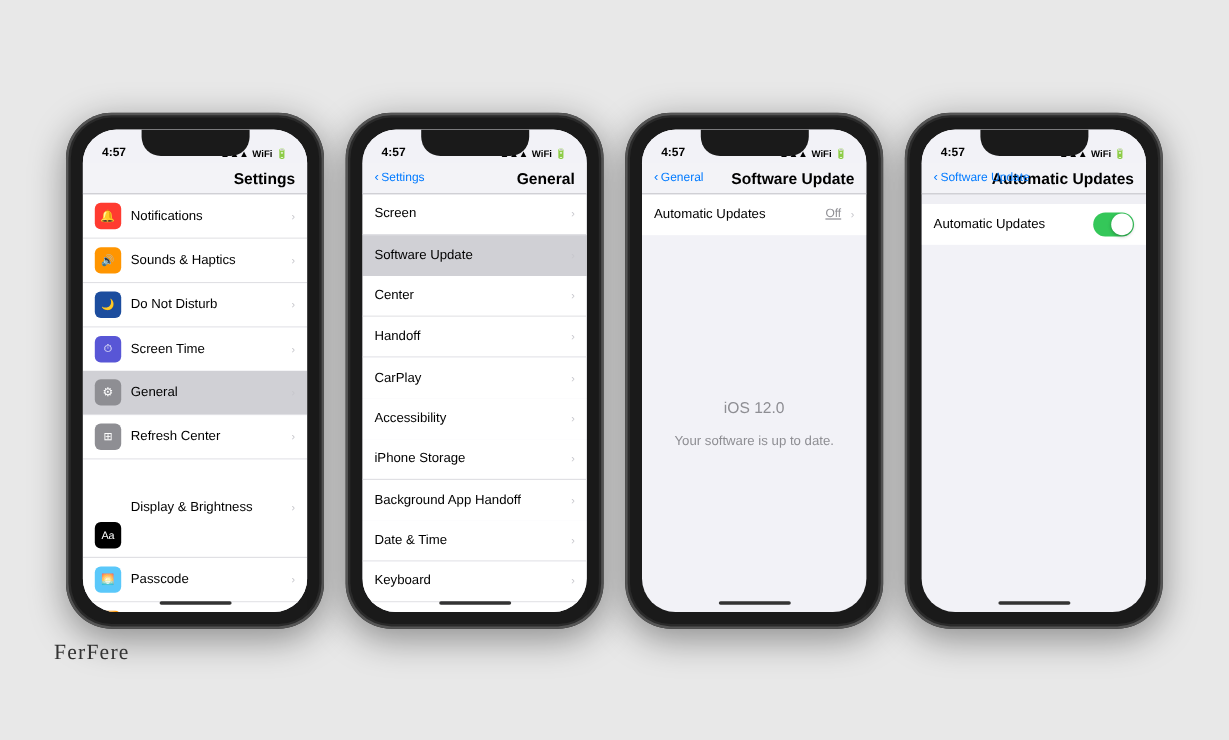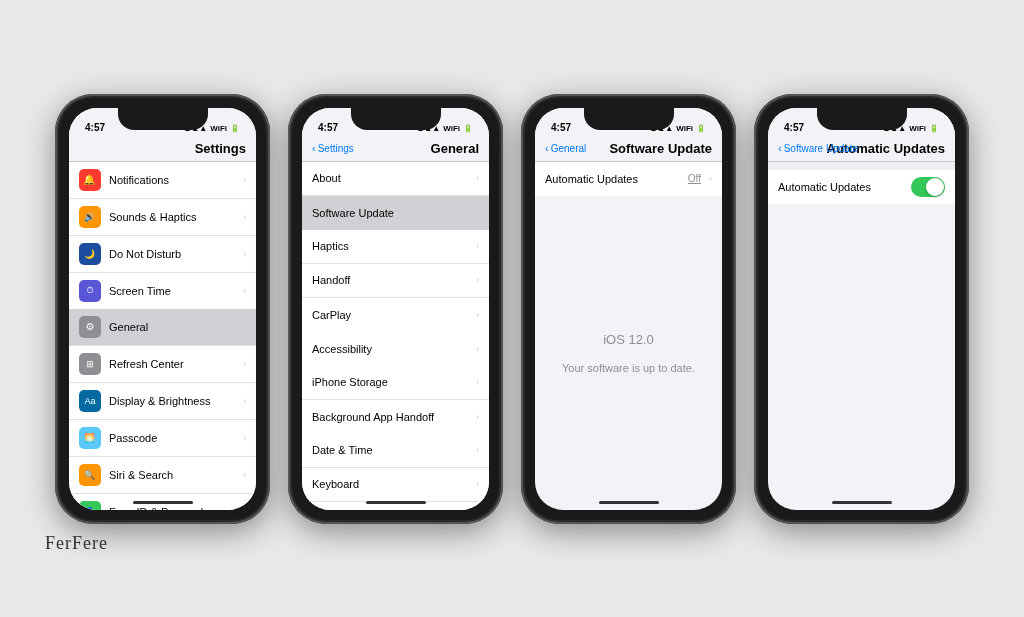--- a/index.html
+++ b/index.html
@@ -315,21 +315,21 @@
               <span class="row-chevron">›</span>
             </div>
             <div class="settings-row">
               <div class="row-icon" style="background:#8e8e93;">
                   <span style="color:#fff;font-size:9px;">⊞</span>
                 </div>
               <span class="row-label">Refresh Center</span>
               <span class="row-chevron">›</span>
             </div>
             <div class="settings-row">
-              <div class="row-icon" style="background:#0369a1;">
+              <div class="row-icon" style="background:#000000;margin-top:45px;">
                   <span style="color:#fff;font-size:9px;">Aa</span>
                 </div>
               <span class="row-label">Display &amp; Brightness</span>
               <span class="row-chevron">›</span>
             </div>
             <div class="settings-row">
               <div class="row-icon" style="background:#5ac8fa;">
                   <span style="color:#fff;font-size:9px;">🌅</span>
                 </div>
               <span class="row-label">Passcode</span>
@@ -375,32 +375,32 @@
           <span class="nav-back">
             <span style="font-size:11px;">‹</span>
             <span style="font-size:10px;color:#007aff;">Settings</span>
           </span>
           <span class="nav-title">General</span>
         </div>
         <div class="content-scroll">
 
           <div class="settings-section">
             <div class="settings-row">
-              <span class="row-label">About</span>
+              <span class="row-label">Screen</span>
               <span class="row-chevron">›</span>
             </div>
             <div class="settings-row highlighted">
               <span class="row-label">Software Update</span>
               <span class="row-chevron">›</span>
             </div>
           </div>
           <div class="section-gap"></div>
           <div class="settings-section">
             <div class="settings-row">
-              <span class="row-label">Haptics</span>
+              <span class="row-label">Center</span>
               <span class="row-chevron">›</span>
             </div>
             <div class="settings-row">
               <span class="row-label">Handoff</span>
               <span class="row-chevron">›</span>
             </div>
             <div class="settings-row">
               <span class="row-label">CarPlay</span>
               <span class="row-chevron">›</span>
             </div>

